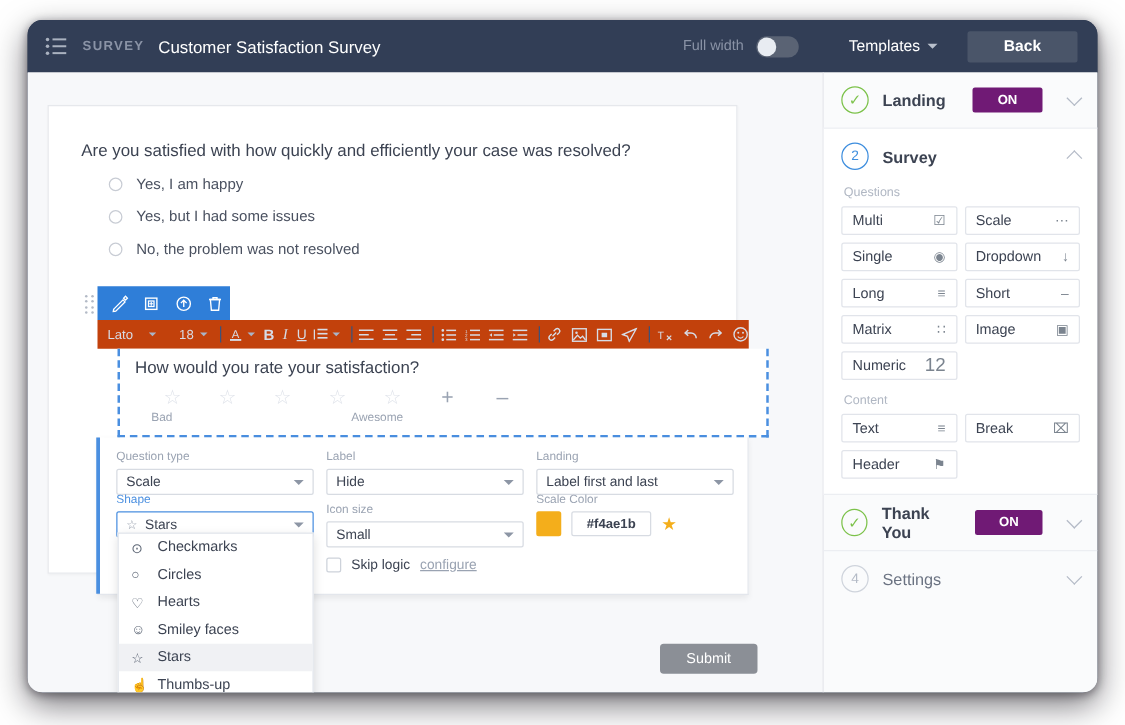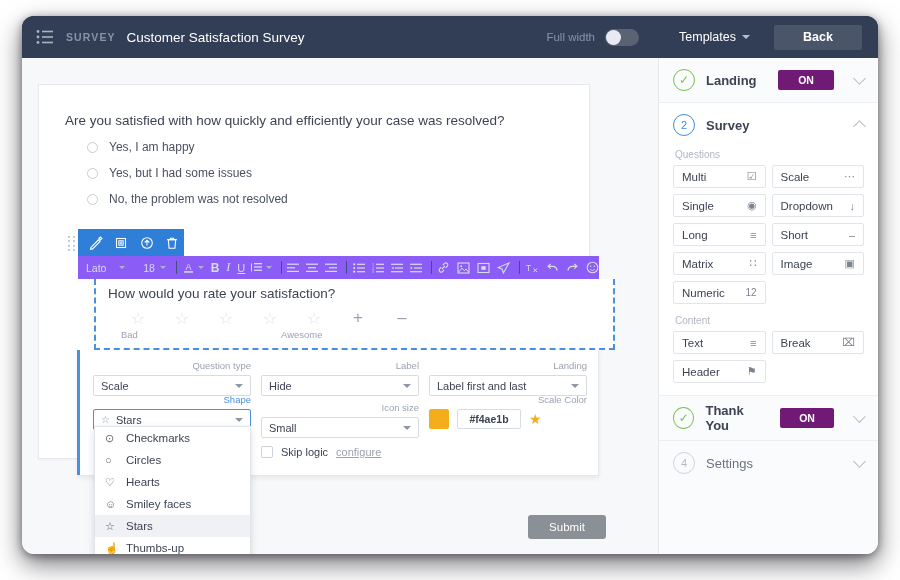--- a/index.html
+++ b/index.html
@@ -127,21 +127,21 @@
   }
   #action-bar .act {
     width: 24px; height: 22px;
     display: flex; align-items: center; justify-content: center;
   }
 
   
   #format-toolbar {
     position: absolute; left: 56px; top: 198px;
     width: 521px; height: 23px;
-    background: #8b5cf6;
+    background: #c2410c;
     display: flex; align-items: center;
   }
   .ft-font {
     margin-left: 8px; width: 62px;
     color: #d7dce6; font-size: 10.5px;
   }
   .ft-caret {
     width: 0; height: 0;
     border-left: 3.5px solid transparent;
     border-right: 3.5px solid transparent;
@@ -192,21 +192,21 @@
     background: #ffffff;
     border: 1px solid #e3e6ec;
     border-top: none;
     box-shadow: 0 2px 5px rgba(0,0,0,0.07);
   }
   #settings-panel::before {
     content: ""; position: absolute;
     left: -2px; top: 0; width: 3px; height: 100%;
     background: #4a8fe0;
   }
-  .fld { position: absolute; text-align: right; }
+  .fld { position: absolute; }
   .fld-label { font-size: 9.5px; color: #9aa3b2; margin-bottom: 4px; }
   .fld-label.active { color: #4a8fe0; }
   .fld-select {
     height: 21px; border: 1px solid #d7dbe2;
     background: #fff; border-radius: 2px;
     display: flex; align-items: center;
     padding: 0 7px; font-size: 11px; color: #3c4352;
   }
   .fld-select.focused { border: 1.5px solid #4a8fe0; }
   .fld-select .sel-caret { margin-left: auto; }
@@ -712,21 +712,21 @@
             <div class="qt-btn">
               <span>Matrix</span>
               <span class="qt-ic">∷</span>
             </div>
             <div class="qt-btn">
               <span>Image</span>
               <span class="qt-ic">▣</span>
             </div>
             <div class="qt-btn single-col">
               <span>Numeric</span>
-              <span class="qt-ic" style="font-size: 10px;">12</span>
+              <span class="qt-ic" style="font-size: 15px;">12</span>
             </div>
           </div>
 
         <div class="grp-label" style="padding-top:11px">Content</div>
         <div class="qt-grid" id="ct-grid">
             <div class="qt-btn">
               <span>Text</span>
               <span class="qt-ic">≡</span>
             </div>
             <div class="qt-btn">

